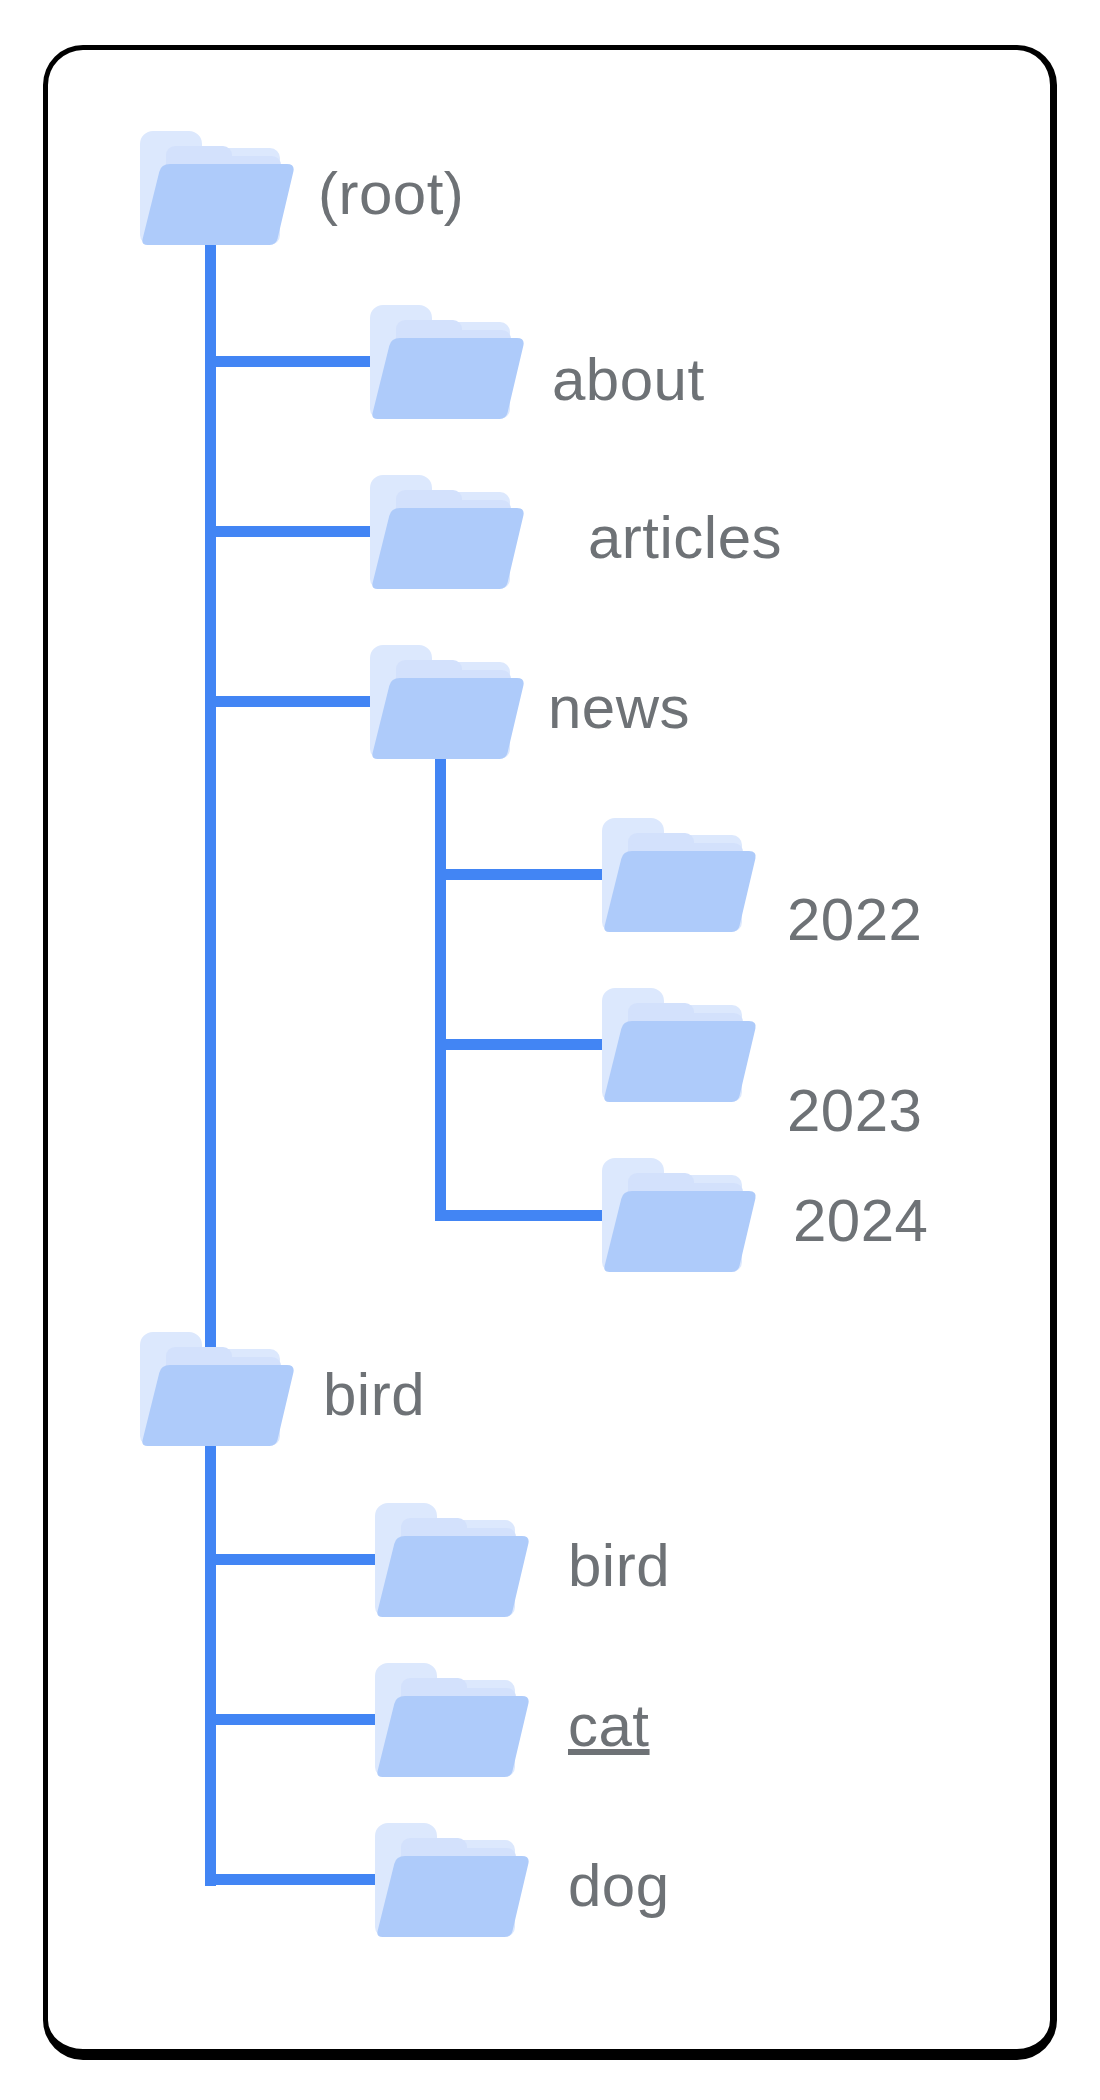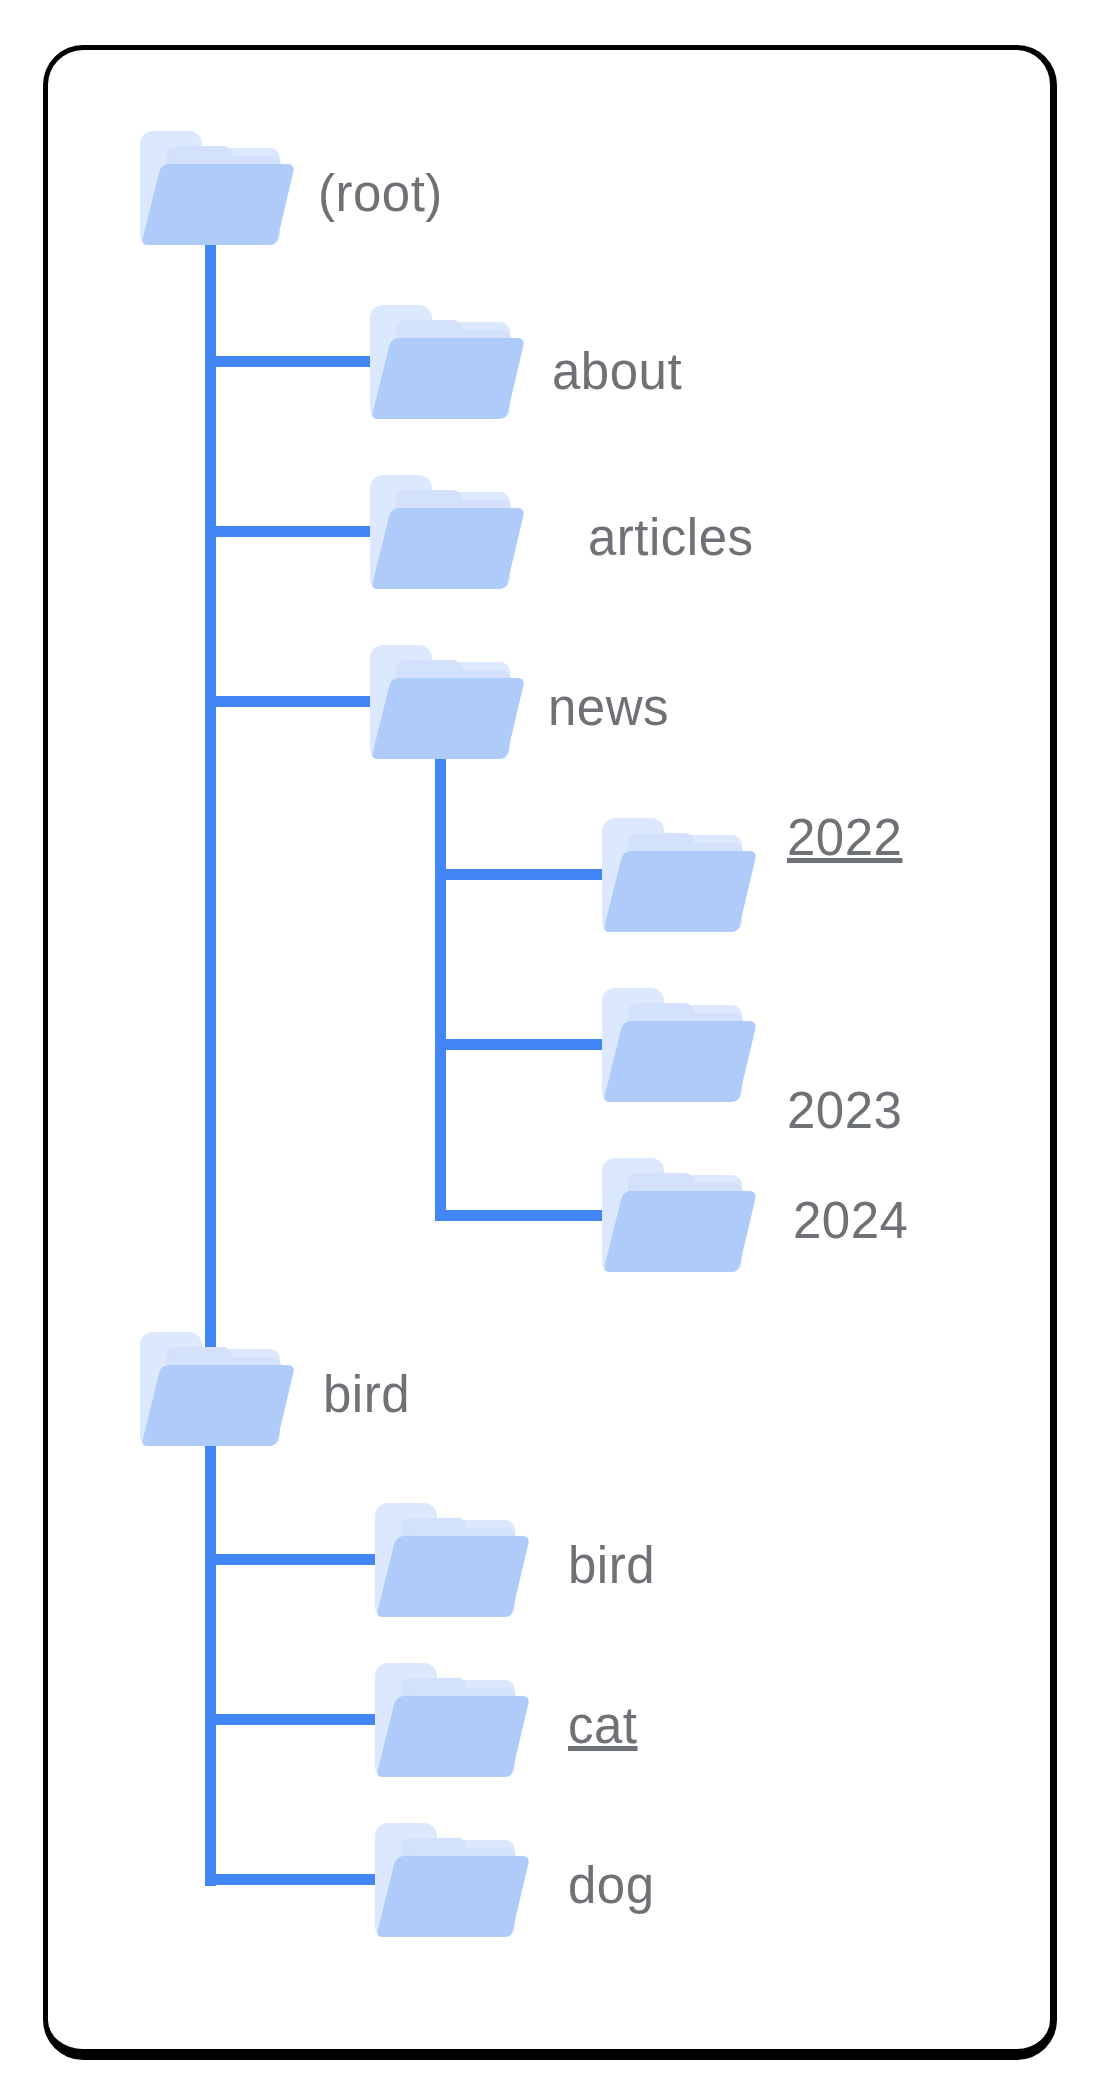--- a/index.html
+++ b/index.html
@@ -59,30 +59,30 @@
   .f-2024     { left:602px; top:1158px; }
   .f-shop     { left:140px; top:1332px; }
   .f-bird     { left:375px; top:1503px; }
   .f-cat      { left:375px; top:1663px; }
   .f-dog      { left:375px; top:1823px; }
   
   .lbl {
     position: absolute;
     height: 56px;
     line-height: 56px;
-    font-size: 51px;
+    font-size: 60px;
     letter-spacing: 0.5px;
     color: #6e7276;
     white-space: nowrap;
   }
   .l-root     { left:318px; top:166px;  }
-  .l-about    { left:552px; top:344px;text-align:right;  }
+  .l-about    { left:552px; top:352px;text-align:right;  }
   .l-articles { left:552px; top:510px;margin-left:36px;  }
   .l-news     { left:548px; top:680px;  }
-  .l-2022     { left:787px; top:810px;text-decoration:underline;  }
+  .l-2022     { left:787px; top:892px;  }
   .l-2023     { left:787px; top:1083px; }
   .l-2024     { left:787px; top:1193px;margin-left:6px; }
   .l-shop     { left:323px; top:1367px; }
   .l-bird     { left:568px; top:1538px; }
   .l-cat      { left:568px; top:1698px;text-decoration:underline; }
   .l-dog      { left:568px; top:1858px; }
   .defs-holder { position:absolute; width:0; height:0; overflow:hidden; }
 </style>
 </head>
 <body>

